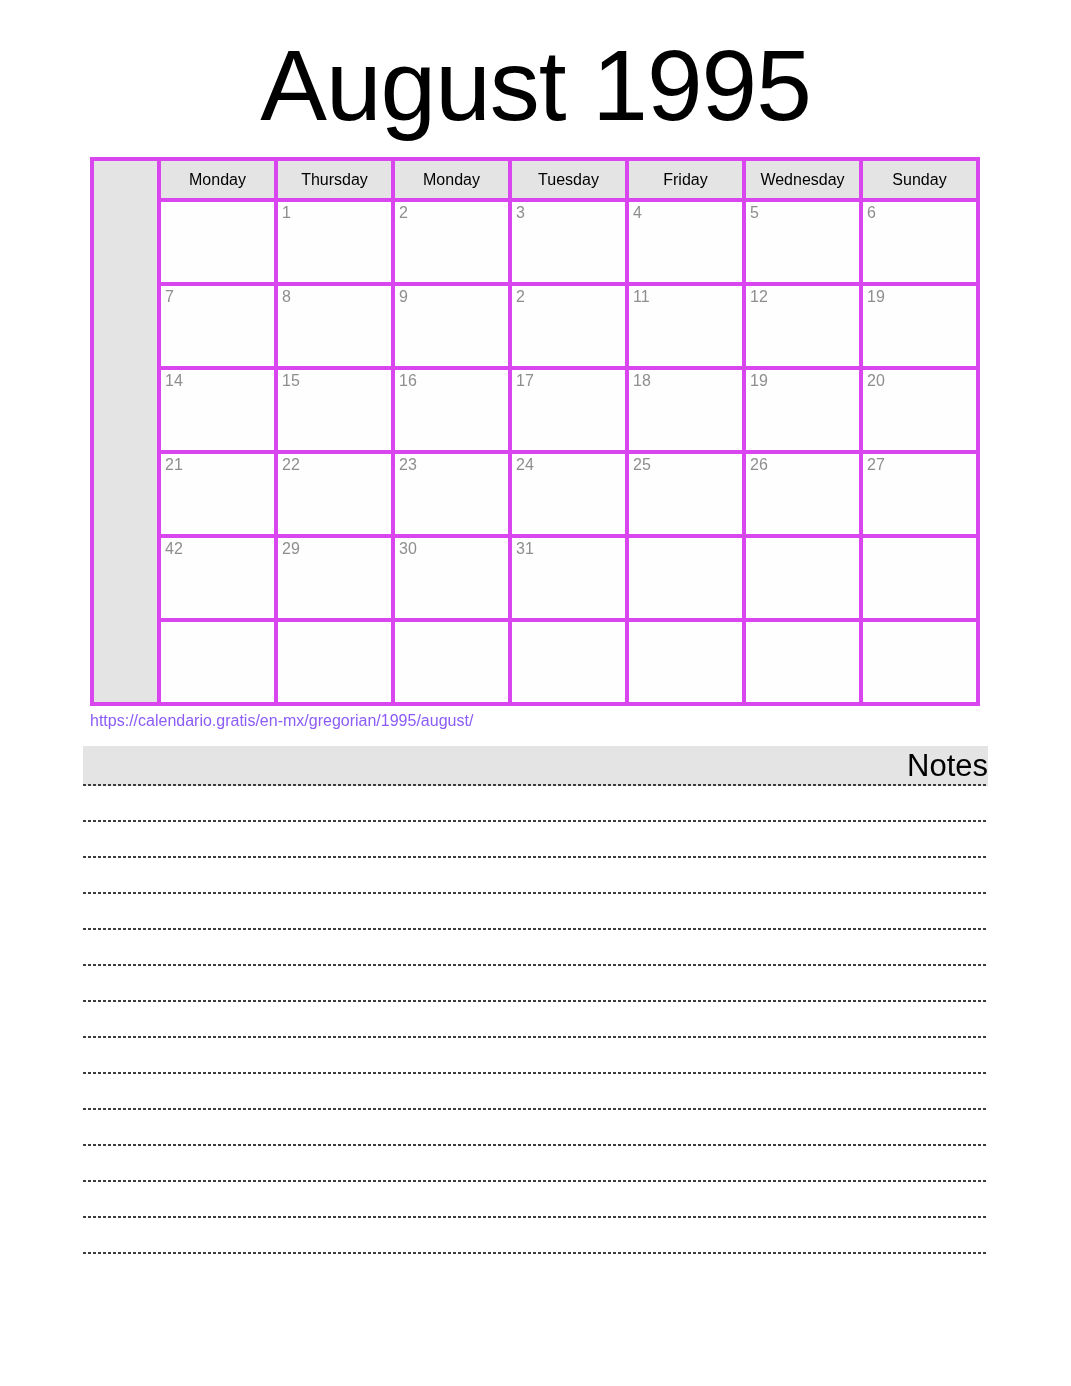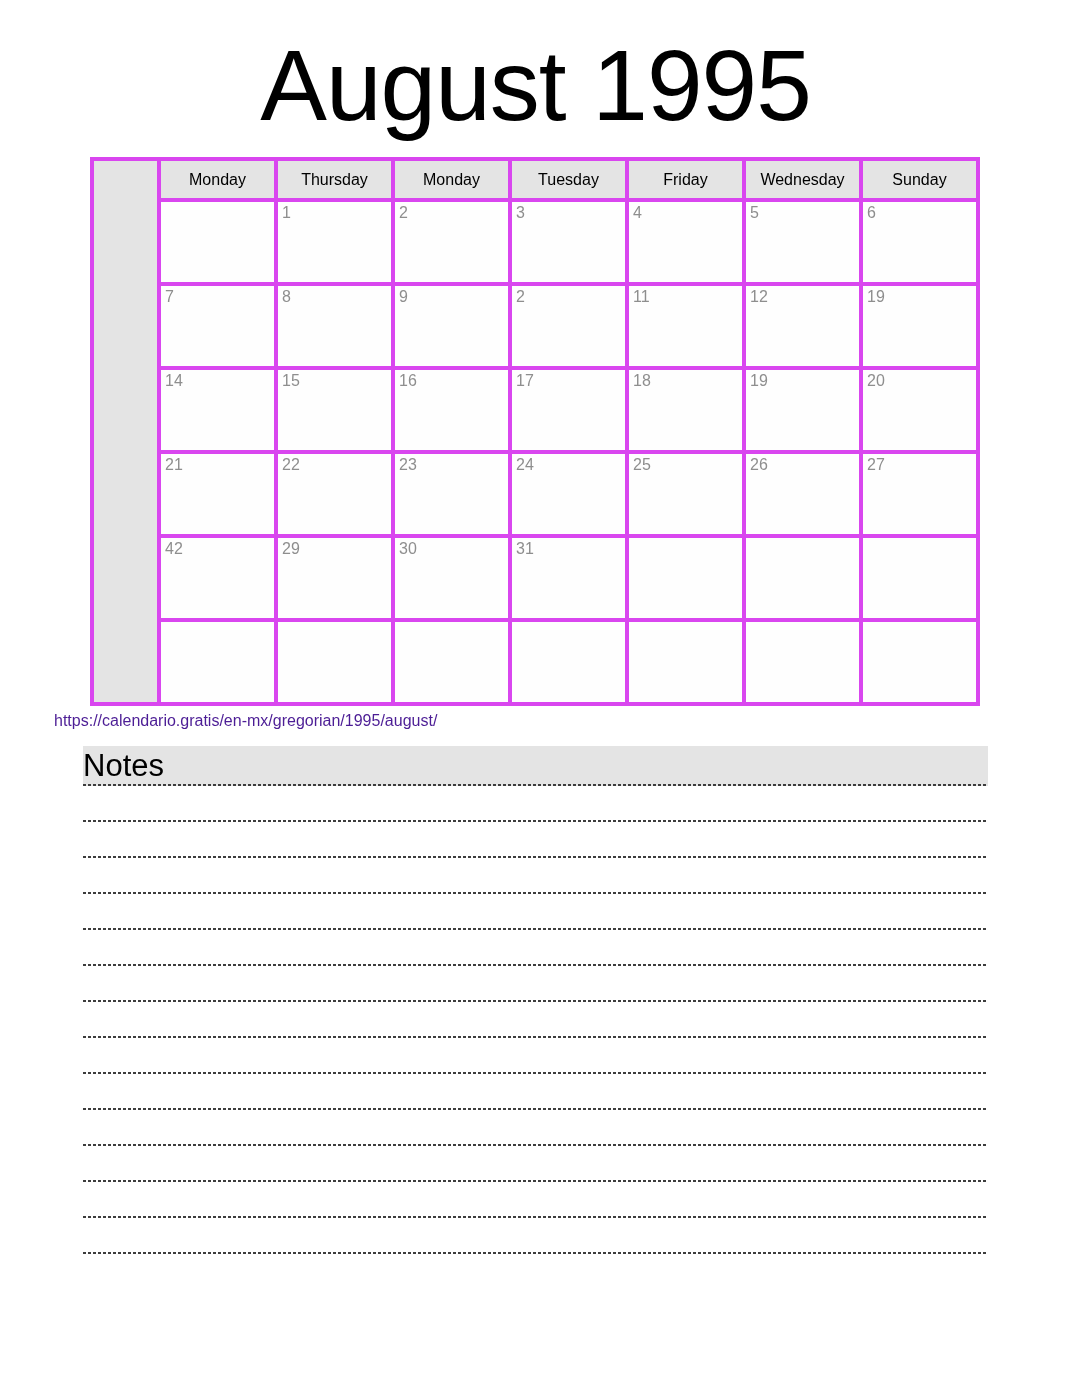--- a/index.html
+++ b/index.html
@@ -57,33 +57,33 @@
     height: 84px;
     vertical-align: top;
     text-align: left;
     padding: 2px 0 0 4px;
     font-size: 16px;
     color: #8e8e8e;
   }
 
   
   .source-url {
-    margin: 6px 0 0 54px;
+    margin: 6px 0 0 90px;
     font-size: 16px;
-    color: #4c1d95;
+    color: #8b5cf6;
   }
 
   
   .notes-bar {
     margin: 16px 0 0 83px;
     width: 905px;
     height: 40px;
     display: flex;
     align-items: center;
-    justify-content: flex-start;
+    justify-content: flex-end;
     font-size: 31px;
     color: #000;
     background:
       repeating-linear-gradient(to right, #3d3d3d 0 3px, rgba(0,0,0,0) 3px 5px) left bottom / 100% 2px no-repeat,
       #e4e4e4;
   }
   .notes-lines {
     margin-left: 83px;
     width: 905px;
   }

